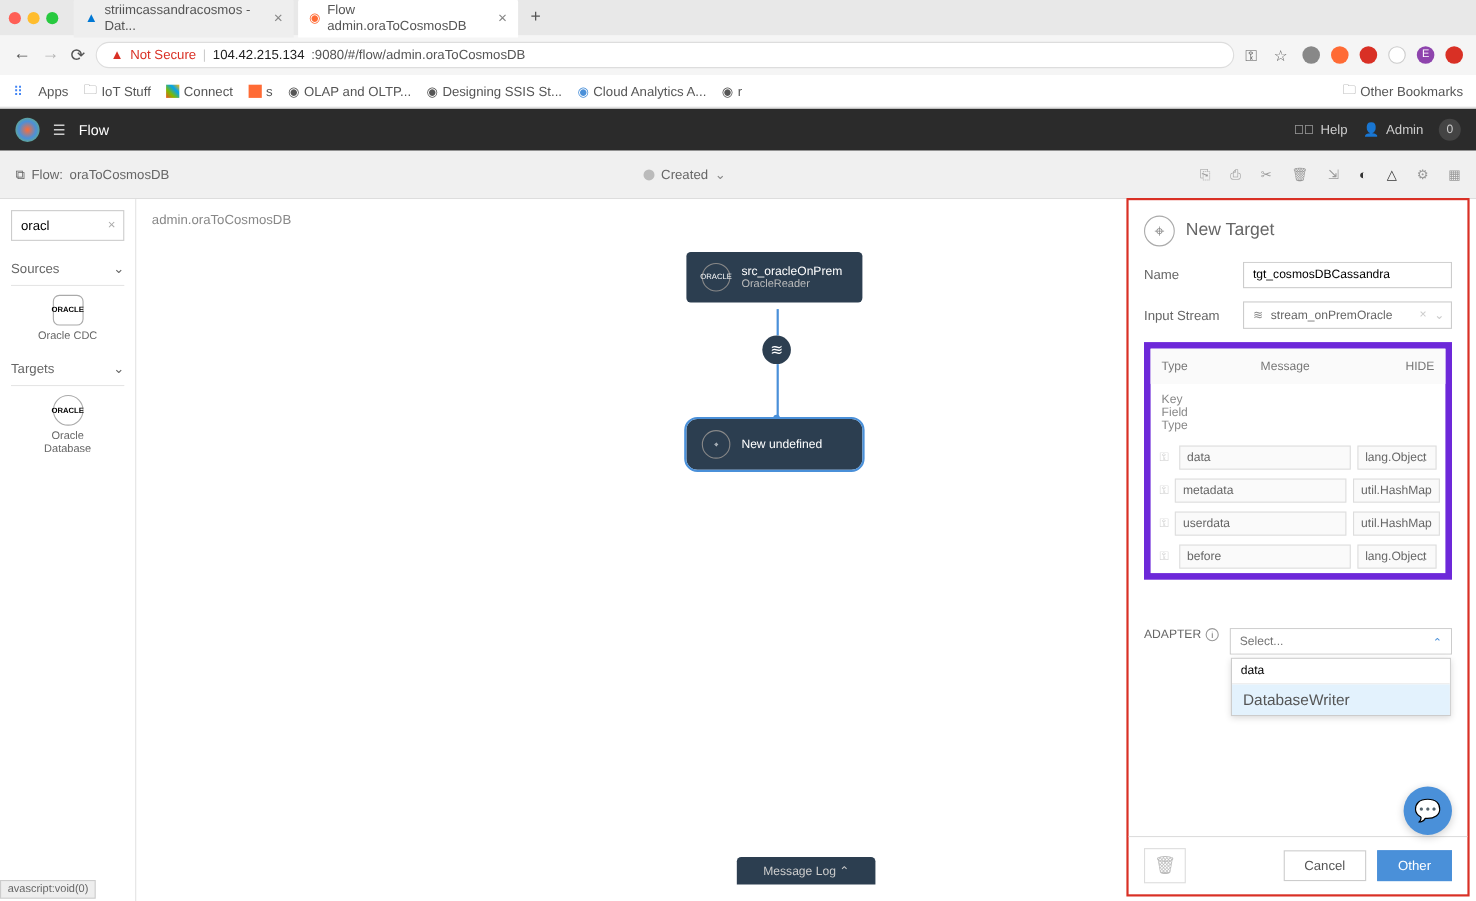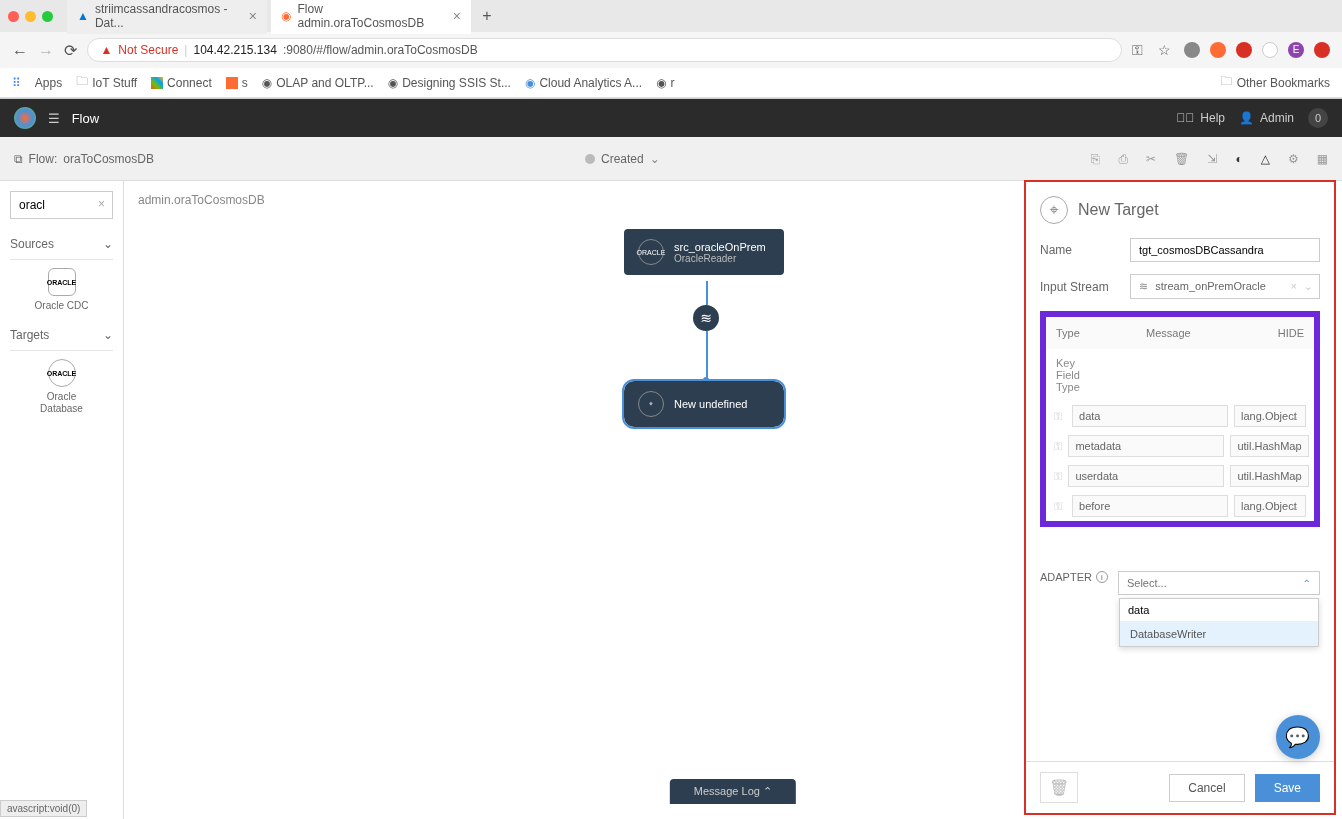--- a/index.html
+++ b/index.html
@@ -91,21 +91,21 @@
 .type-row input { flex: 1; padding: 4px 6px; border: 1px solid #ddd; font-size: 11px; color: #666; background: #fafafa; }
 .type-row .tsel { width: 110px; padding: 4px 6px; border: 1px solid #ddd; font-size: 11px; color: #666; background: #fafafa; position: relative; }
 .type-row .tsel::after { content: "⌄"; position: absolute; right: 6px; color: #aaa; }
 .adapter-sel { display: flex; align-items: flex-start; gap: 10px; font-size: 11px; color: #666; position: relative; margin-top: 44px; }
 .adapter-sel label { display: flex; align-items: center; gap: 4px; }
 .adapter-box { flex: 1; border: 1px solid #ccc; position: relative; }
 .adapter-input { width: 100%; padding: 5px 8px; border: none; font-size: 11px; color: #999; }
 .adapter-chev { position: absolute; right: 8px; top: 6px; color: #4a90d9; font-size: 10px; }
 .dropdown { position: absolute; top: 26px; left: 0; right: 0; background: #fff; border: 1px solid #ccc; box-shadow: 0 2px 6px rgba(0,0,0,0.15); z-index: 10; }
 .dropdown input { width: 100%; padding: 5px 8px; border: none; border-bottom: 1px solid #eee; font-size: 11px; }
-.dropdown .opt { padding: 6px 10px; font-size: 11px; color: #555; cursor: pointer; }
+.dropdown .opt { padding: 6px 10px; font-size: 14px; color: #555; cursor: pointer; }
 .dropdown .opt.hl { background: #e3f2fd; font-weight: 500; }
 
 .rp-footer { padding: 10px 14px; border-top: 1px solid #ddd; display: flex; gap: 10px; align-items: center; }
 .rp-footer .trash { color: #bbb; border: 1px solid #ddd; padding: 5px 8px; cursor: pointer; }
 .rp-footer .spacer { flex: 1; }
 .btn { padding: 6px 18px; border: 1px solid #ccc; background: #fff; font-size: 12px; color: #555; cursor: pointer; }
 .btn.primary { background: #4a90d9; color: #fff; border-color: #4a90d9; }
 
 .chat-fab { position: absolute; right: 22px; bottom: 60px; width: 44px; height: 44px; border-radius: 50%; background: #4a90d9; color: #fff; display: flex; align-items: center; justify-content: center; font-size: 20px; cursor: pointer; box-shadow: 0 2px 8px rgba(0,0,0,0.2); }
 .status-bar-bl { position: absolute; left: 0; bottom: 2px; background: #eee; border: 1px solid #ccc; padding: 2px 6px; font-size: 10px; color: #666; }
@@ -358,18 +358,18 @@
           <input value="data" style="">
           <div class="opt hl">DatabaseWriter</div>
         </div>
       </div>
     </div>
   </div>
   <div class="rp-footer">
     <span class="trash">🗑</span>
     <span class="spacer"></span>
     <button class="btn">Cancel</button>
-    <button class="btn primary">Save</button>
+    <button class="btn primary">Other</button>
   </div>
 </div>
 
 <div class="chat-fab">💬</div>
 <div class="status-bar-bl">avascript:void(0)</div>
 
 </body></html>

